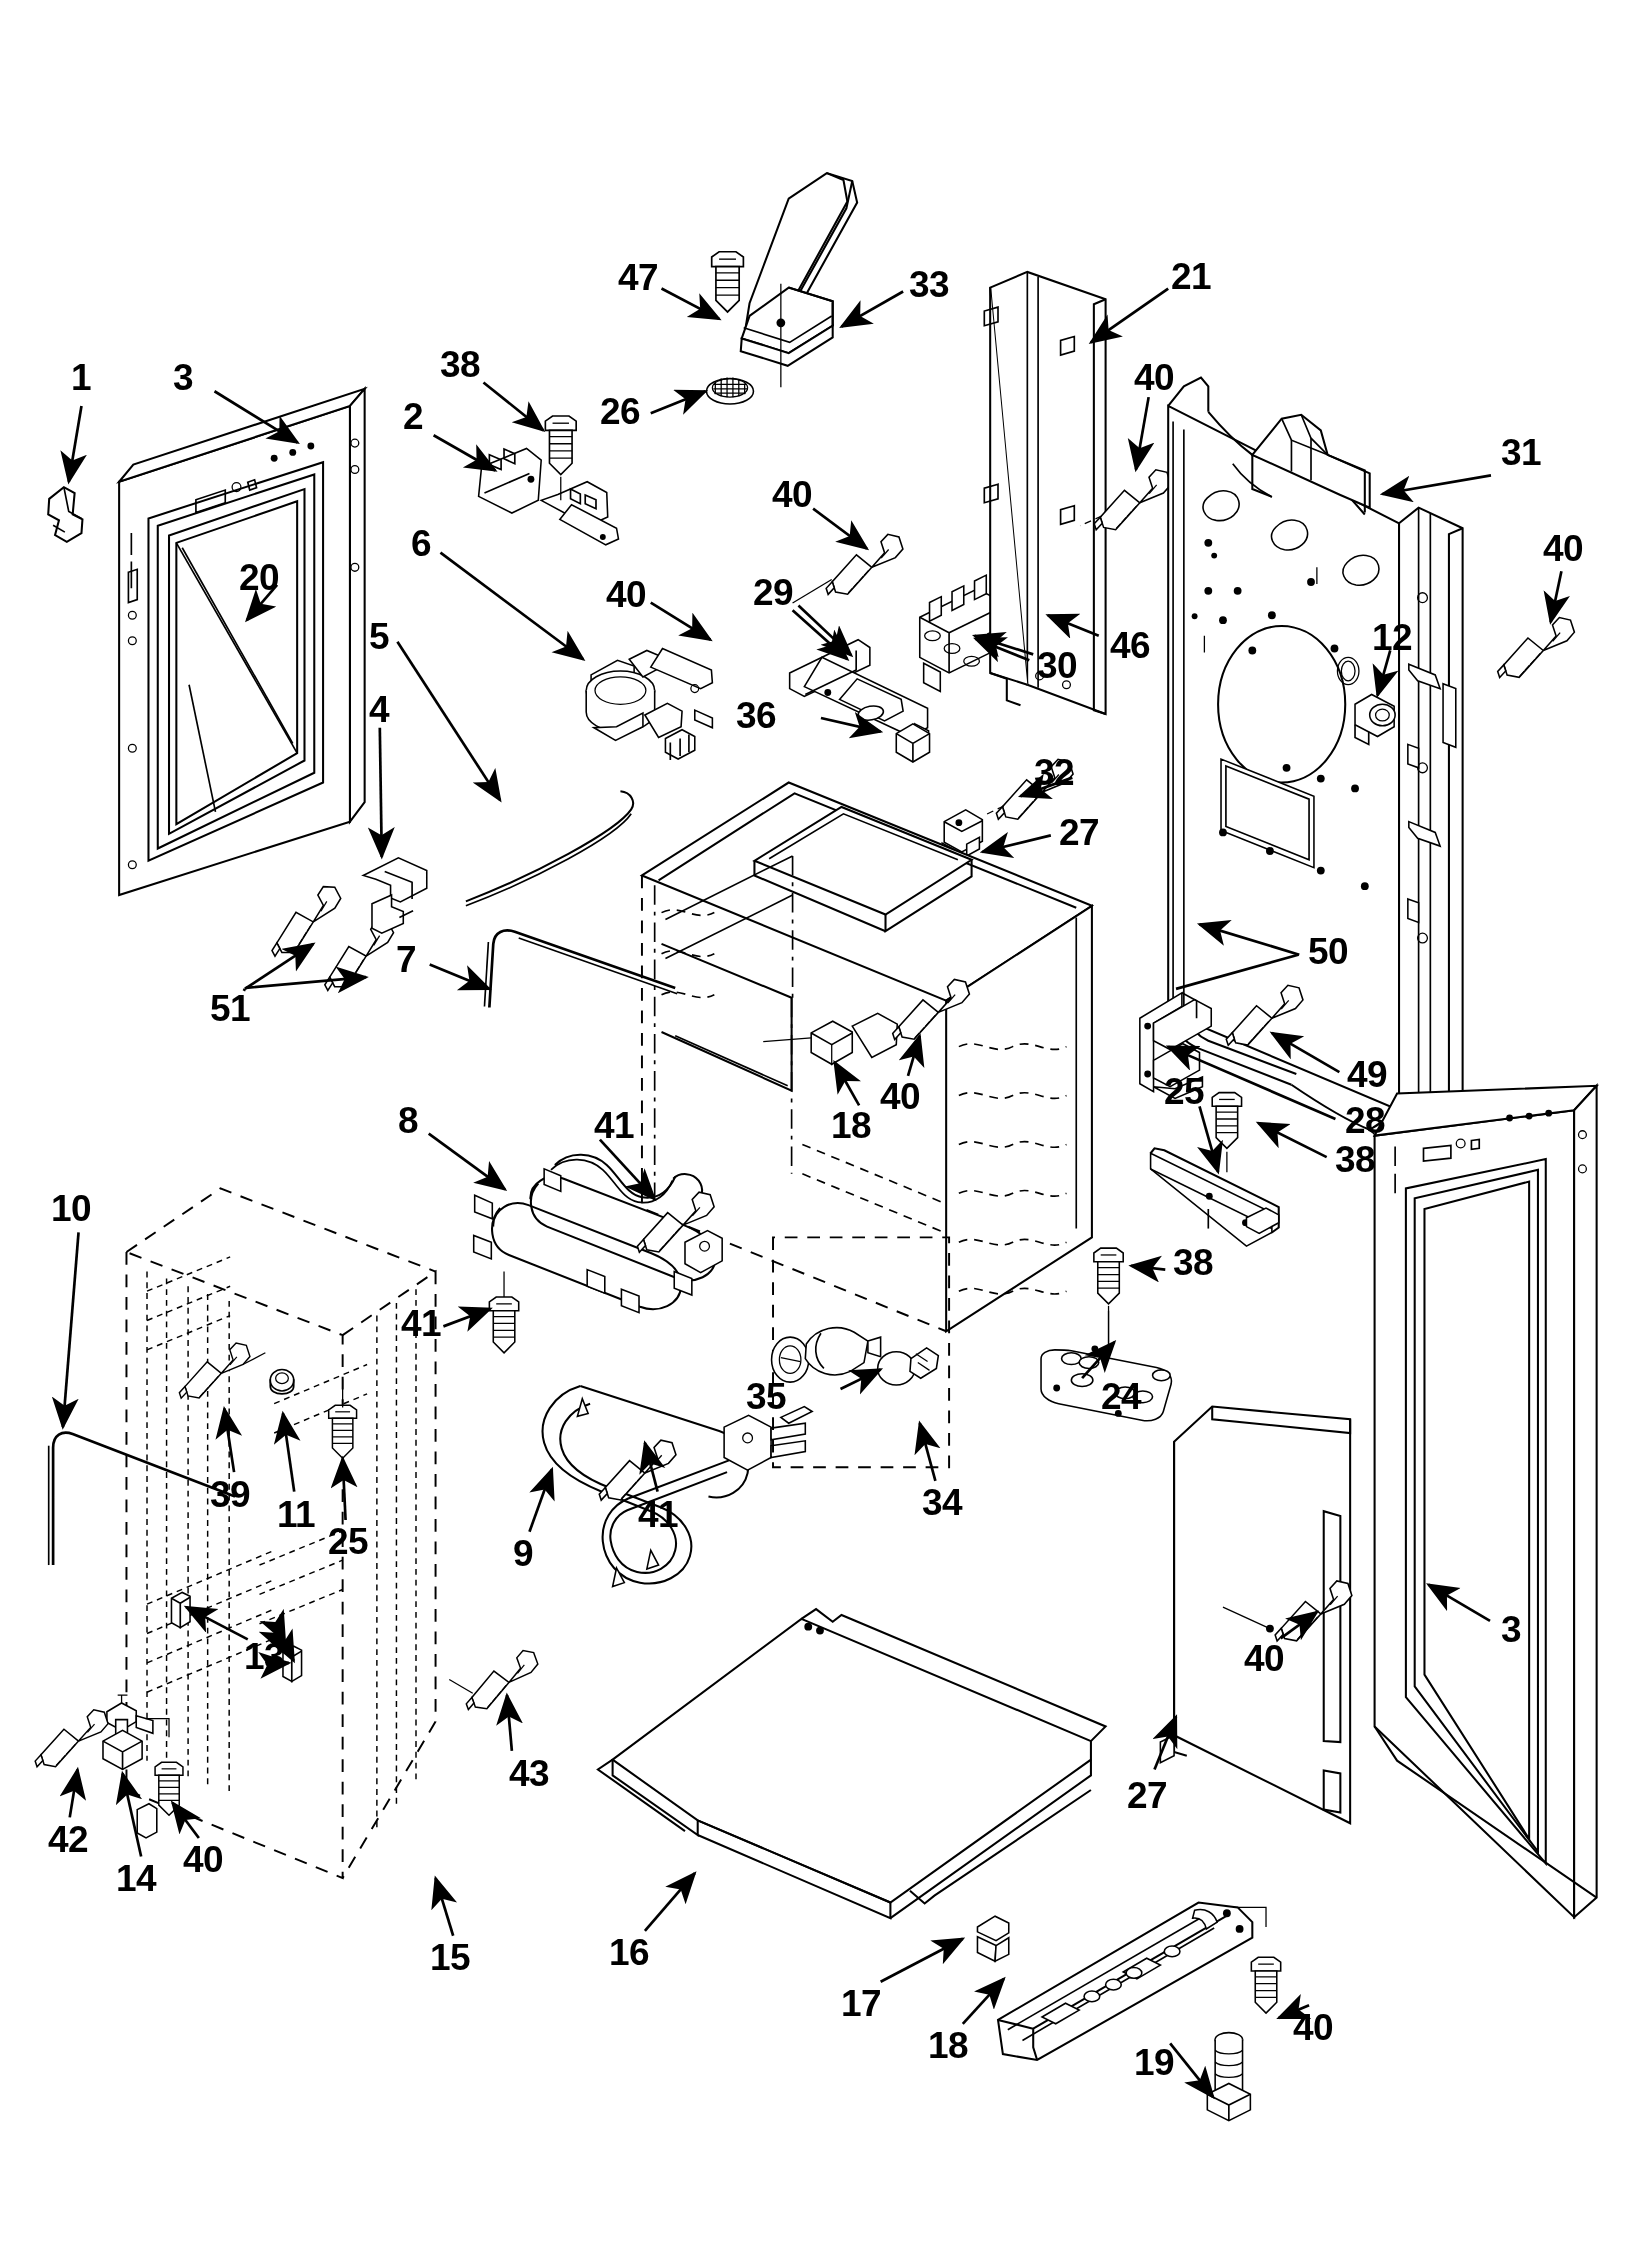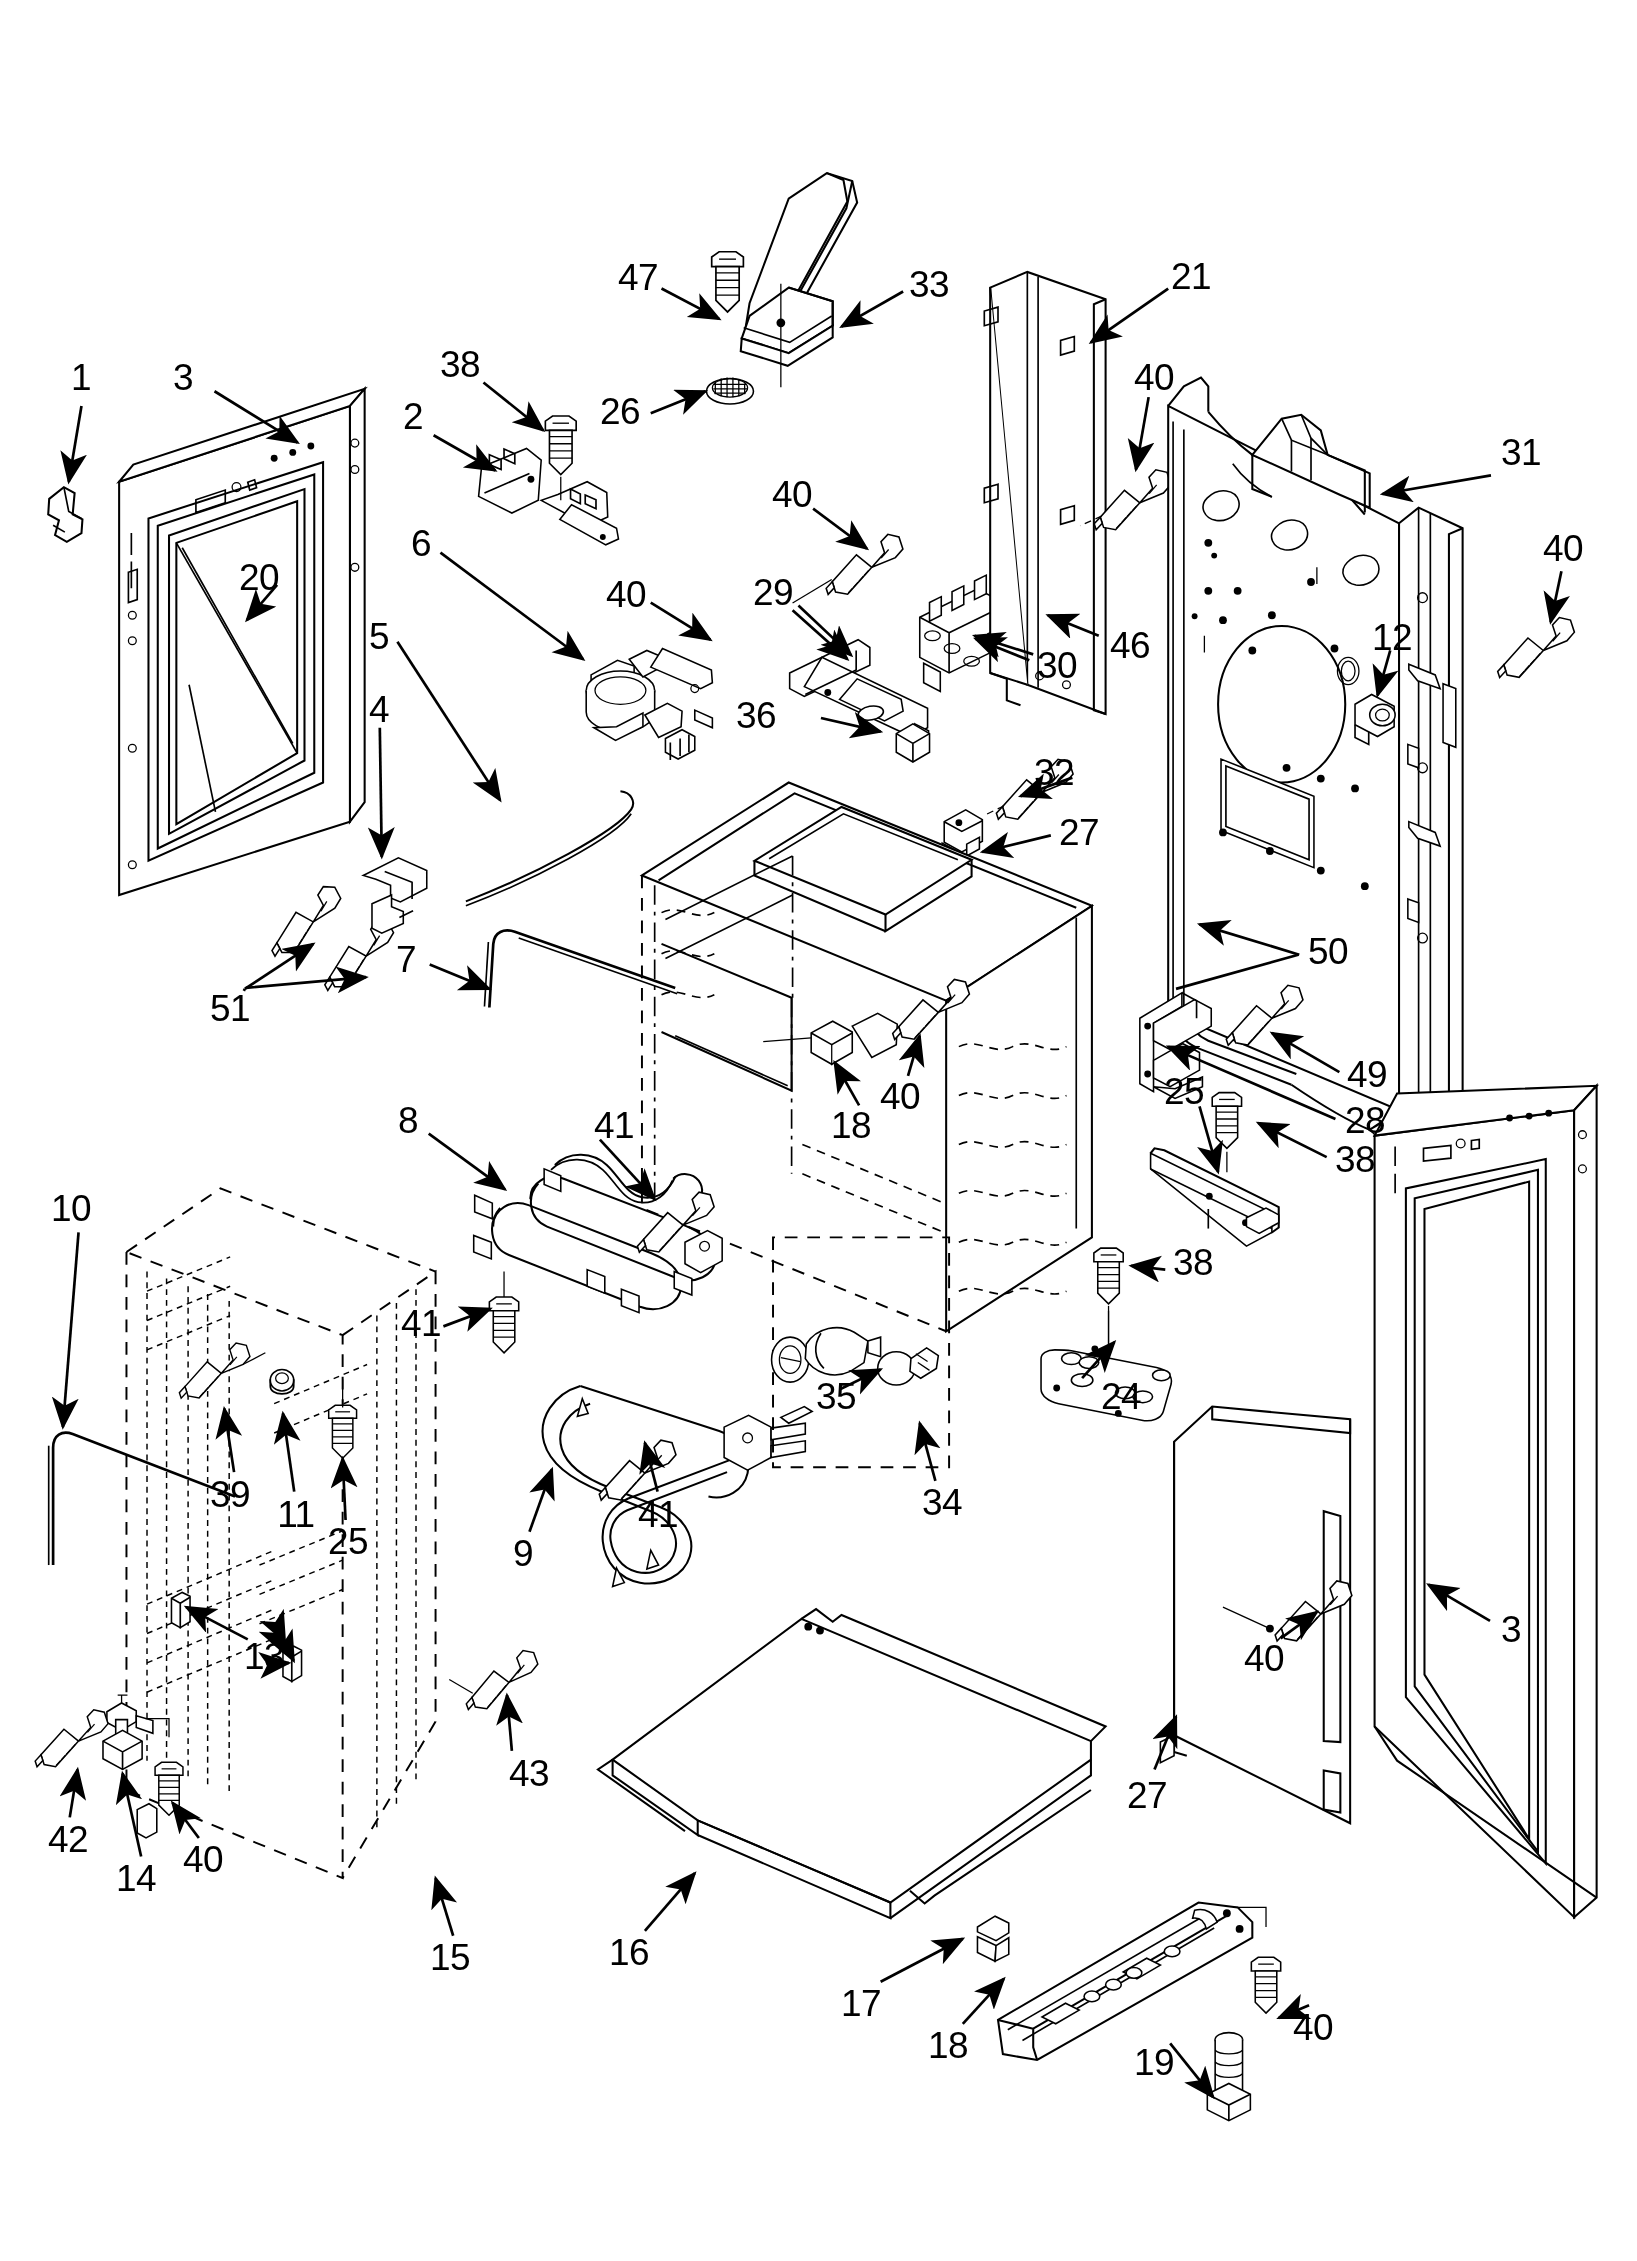--- a/index.html
+++ b/index.html
@@ -8,21 +8,21 @@
   #sheet{
     position:relative;
     width:1638px;height:2261px;
     background:#ffffff;
     overflow:hidden;
   }
   #artboard{position:absolute;inset:0;}
   .callout{
     position:absolute;
     font-family:"Liberation Sans", sans-serif;
-    font-weight:400;
+    font-weight:700;
     font-size:37px;
     line-height:1;
     color:#000000;
     white-space:nowrap;
     transform:translate(-50%,-50%);
     letter-spacing:-0.5px;
     -webkit-font-smoothing:antialiased;
   }
   svg{display:block;}
   .ln{stroke:#000;stroke-width:5.5;fill:none;stroke-linecap:butt;}
@@ -792,21 +792,21 @@
 <div class="callout" style="left:1355px;top:1159px">38</div>
 <div class="callout" style="left:408px;top:1120px">8</div>
 <div class="callout" style="left:614px;top:1125px">41</div>
 <div class="callout" style="left:71px;top:1208px">10</div>
 <div class="callout" style="left:421px;top:1323px">41</div>
 <div class="callout" style="left:1193px;top:1262px">38</div>
 <div class="callout" style="left:1121px;top:1396px">24</div>
 <div class="callout" style="left:230px;top:1494px">39</div>
 <div class="callout" style="left:296px;top:1514px">11</div>
 <div class="callout" style="left:348px;top:1541px">25</div>
-<div class="callout" style="left:836px;top:1396px">35</div>
+<div class="callout" style="left:766px;top:1396px">35</div>
 <div class="callout" style="left:942px;top:1502px">34</div>
 <div class="callout" style="left:523px;top:1553px">9</div>
 <div class="callout" style="left:658px;top:1514px">41</div>
 <div class="callout" style="left:264px;top:1656px">13</div>
 <div class="callout" style="left:529px;top:1773px">43</div>
 <div class="callout" style="left:450px;top:1957px">15</div>
 <div class="callout" style="left:68px;top:1839px">42</div>
 <div class="callout" style="left:136px;top:1878px">14</div>
 <div class="callout" style="left:203px;top:1859px">40</div>
 <div class="callout" style="left:1511px;top:1629px">3</div>

